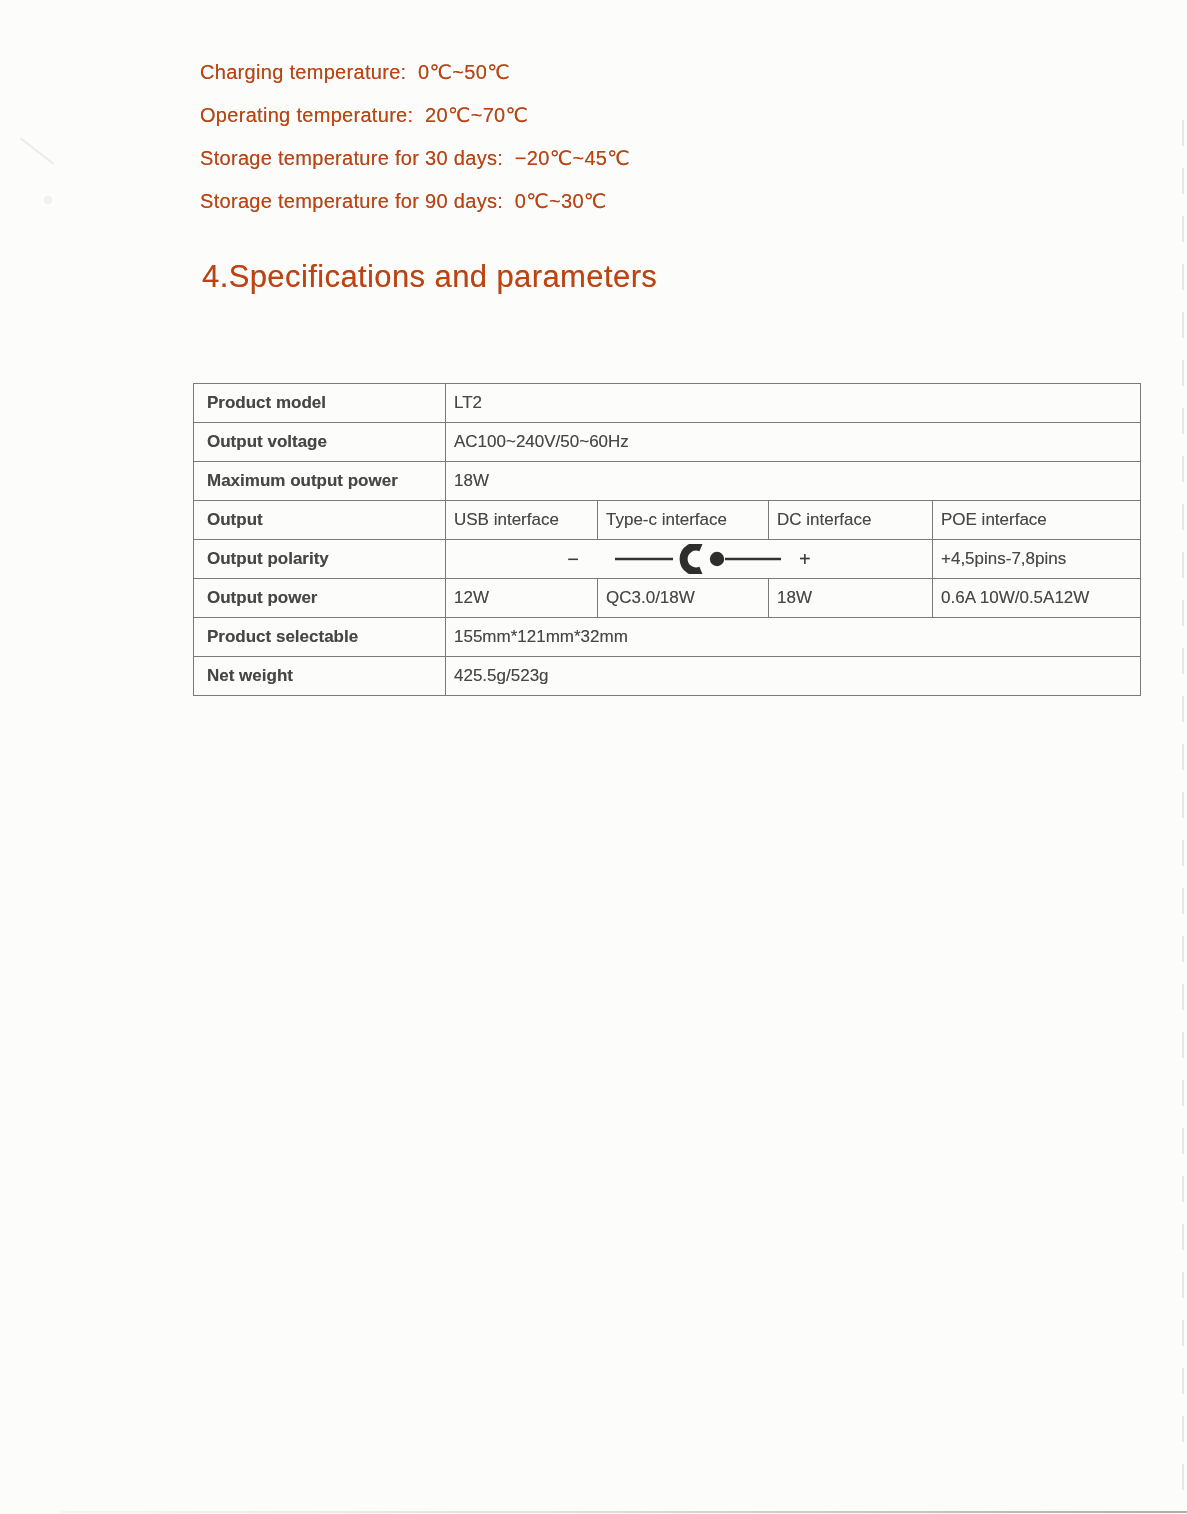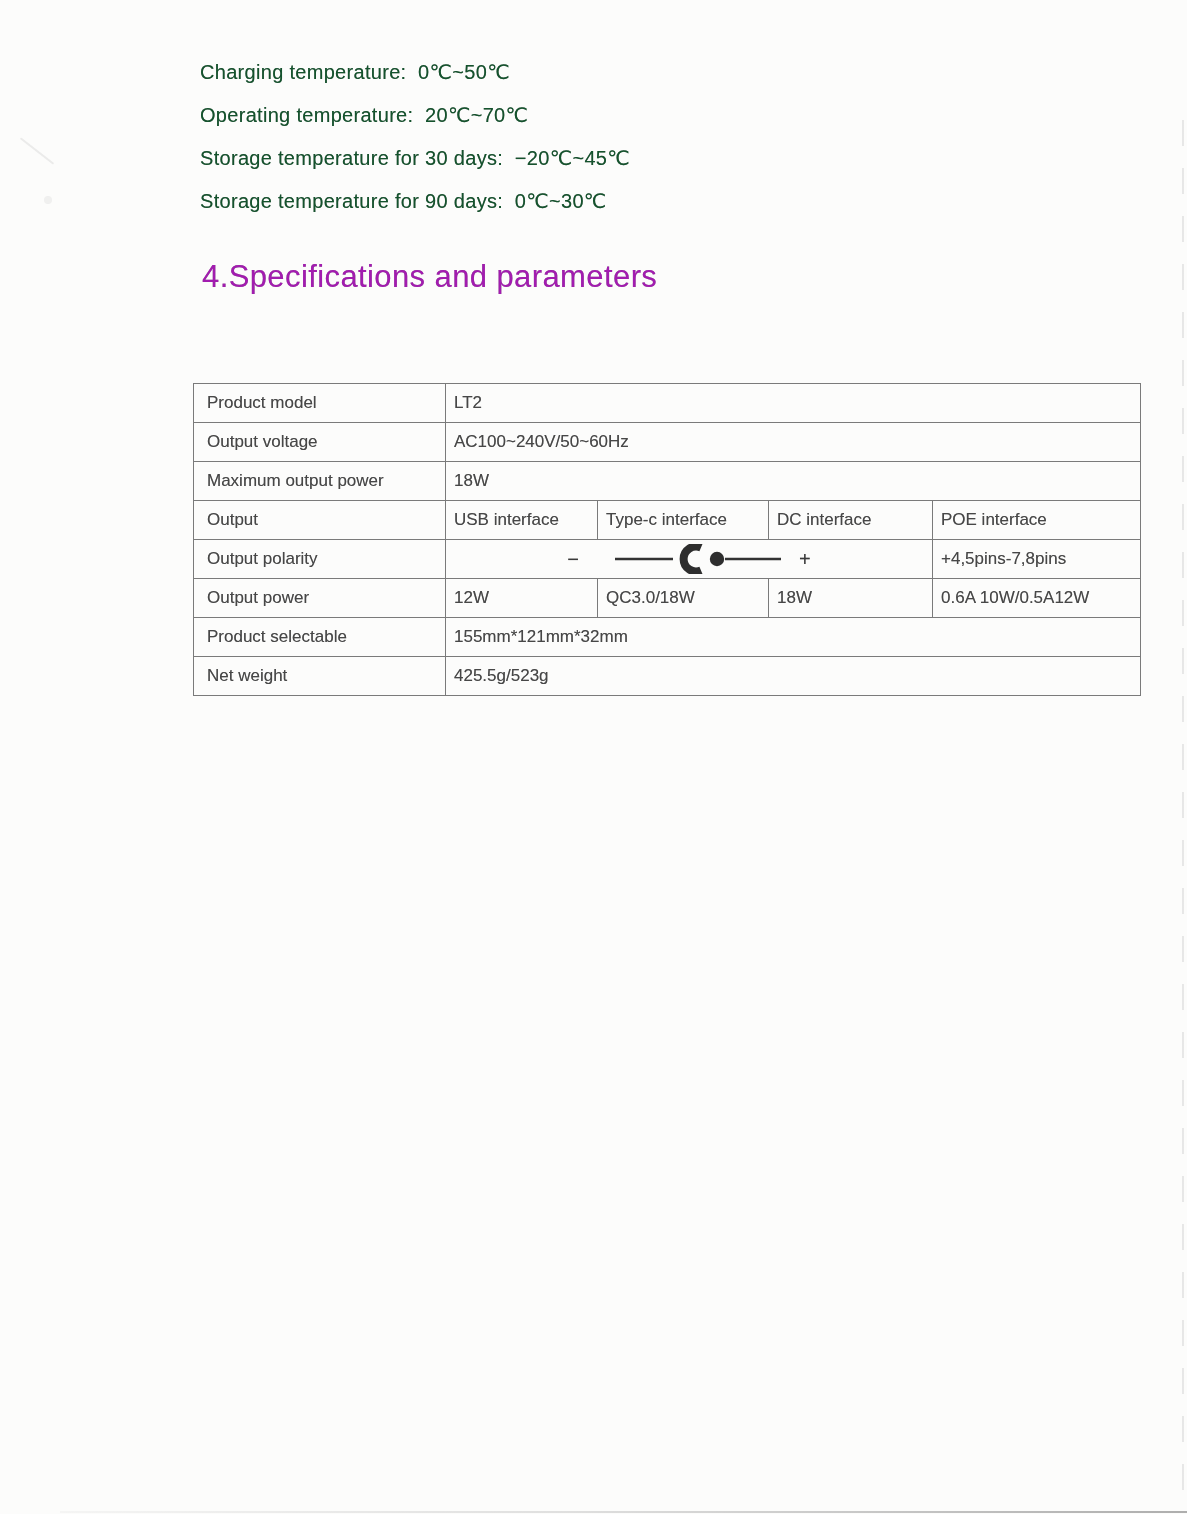--- a/index.html
+++ b/index.html
@@ -13,33 +13,33 @@
   }
   .page { position: absolute; inset: 0; }
 
   
   .temps { position: absolute; left: 200px; top: 51px; }
   .temps p {
     margin: 0;
     line-height: 43px;
     font-size: 20px;
     letter-spacing: 0.3px;
-    color: #14532d;
+    color: #c2410c;
     white-space: pre;
     text-shadow: 0 0 0.5px rgba(70,70,70,0.55);
   }
 
   
   .section-title {
     position: absolute; left: 202px; top: 259px;
     margin: 0;
     font-size: 31px;
     font-weight: 400;
     letter-spacing: 0.4px;
-    color: #a21caf;
+    color: #c2410c;
     text-shadow: 0 0 0.6px rgba(70,70,70,0.5);
   }
 
   
   table.spec {
     position: absolute; left: 193px; top: 383px;
     width: 947px;
     border-collapse: collapse;
     table-layout: fixed;
     font-size: 17px;
@@ -47,21 +47,21 @@
     text-shadow: 0 0 0.5px rgba(80,80,80,0.5);
   }
   table.spec td {
     border: 1px solid #7a7a7a;
     height: 38px;
     padding: 0 8px;
     vertical-align: middle;
     overflow: hidden;
     white-space: nowrap;
   }
-  table.spec td.label { text-align: left; padding-left: 13px; }
+  table.spec td.label { text-align: left; padding-left: 13px; font-weight: bold; }
   table.spec td.center { text-align: left; }
 
   .polarity-flex {
     display: flex;
     align-items: center;
     justify-content: center;
     gap: 0;
   }
   .polarity-flex .sign {
     font-size: 20px;

